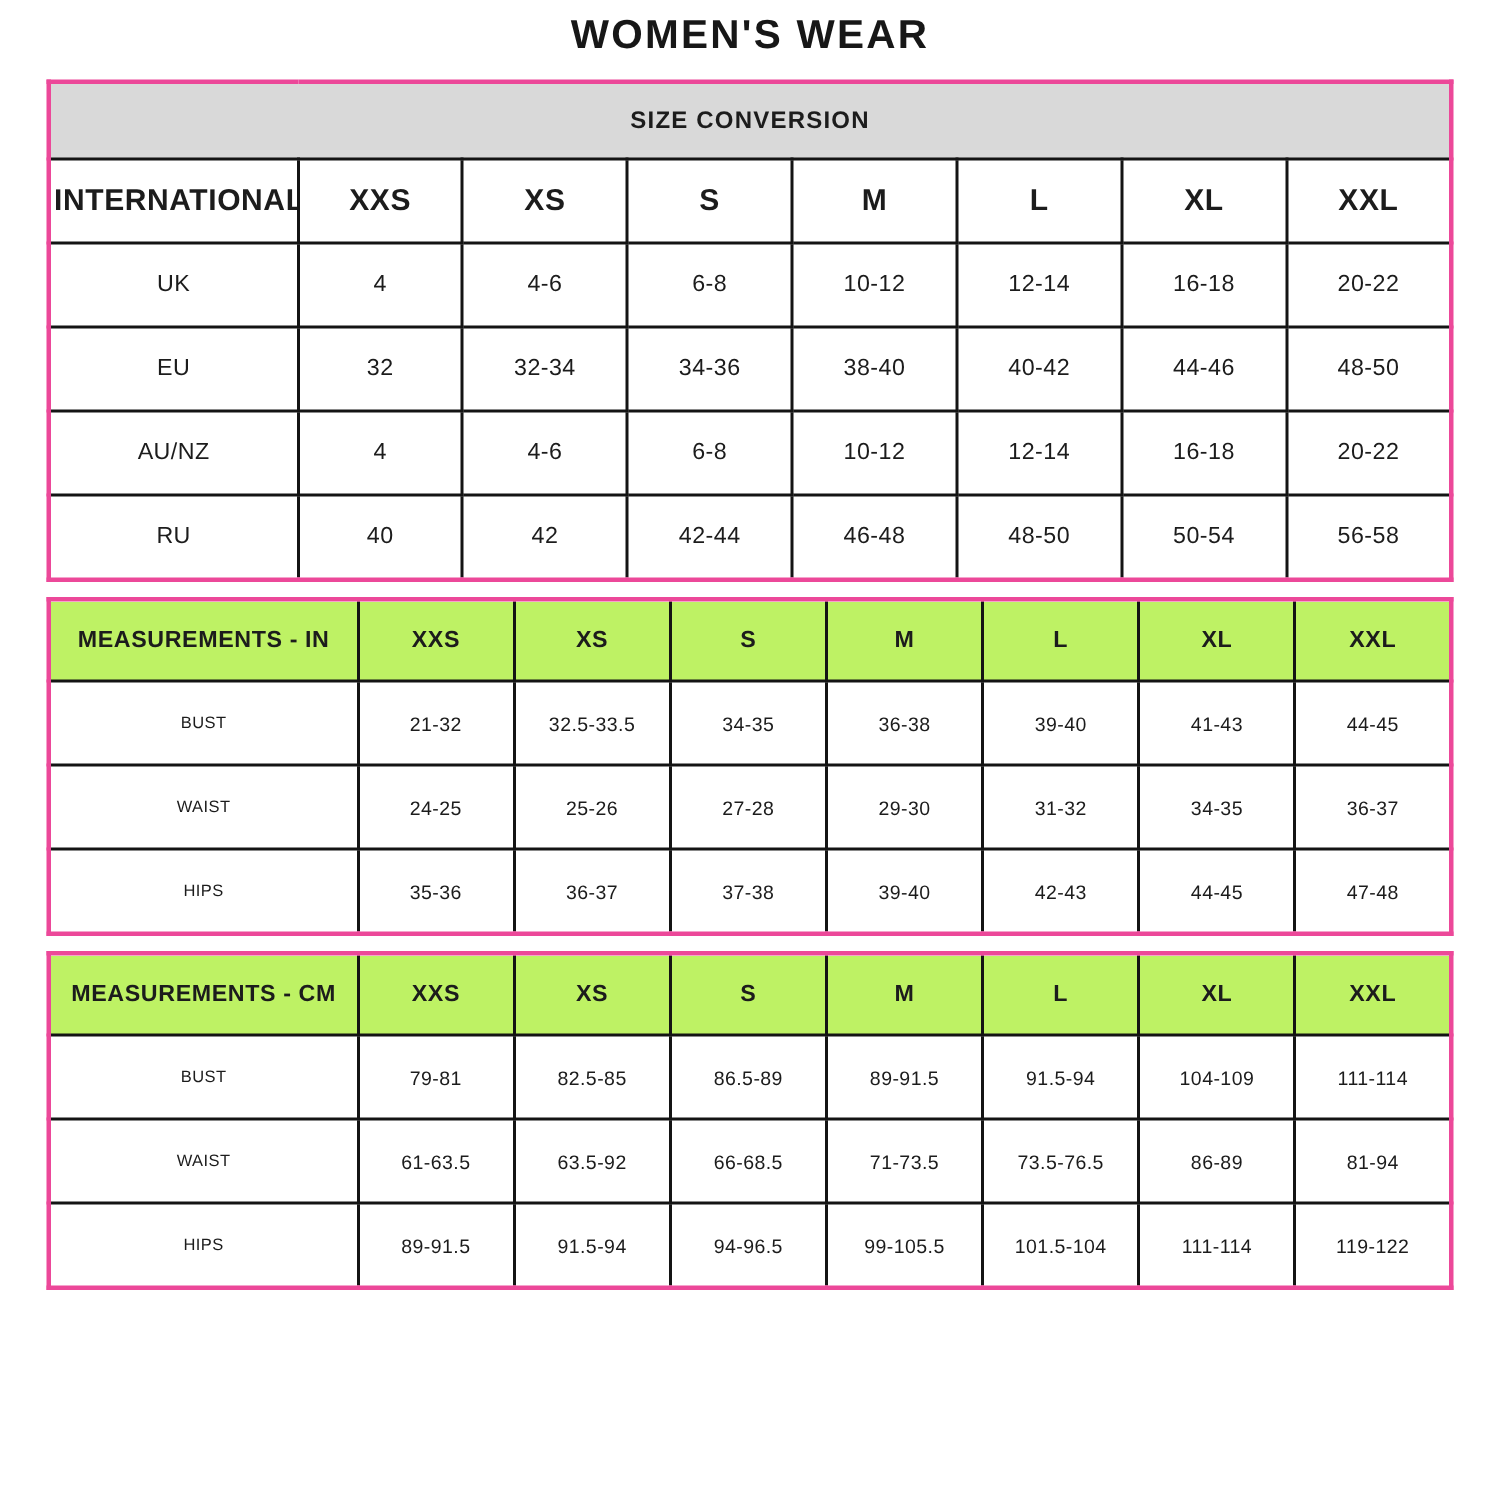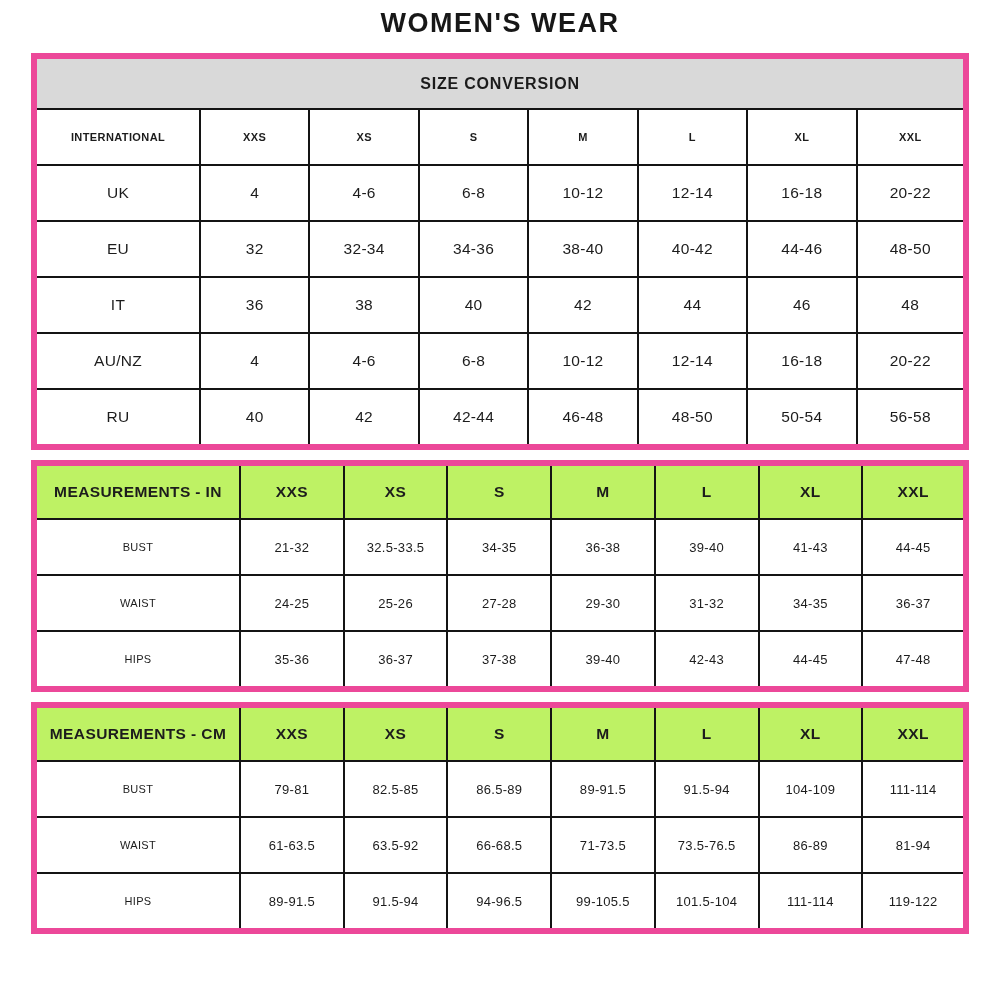--- a/index.html
+++ b/index.html
@@ -1,24 +1,24 @@
 <!DOCTYPE html>
 <html><head>
 <meta charset="utf-8">
 <style>
   html,body { margin:0; padding:0; background:#ffffff; }
   body { width:1000px; height:1000px; font-family:"Liberation Sans", sans-serif; color:#1c1c1c; }
   .page { box-sizing:border-box; width:1000px; height:1000px; padding:8px 31px 0 31px; }
   .title { margin:0 0 14px 0; text-align:center; font-size:27px; font-weight:700; letter-spacing:1.5px; color:#171717; }
   table { border-collapse:collapse; width:938px; table-layout:fixed; }
-  .tbl { border:6px solid #ec4899; margin-bottom:10px; }
+  .tbl { border:3px solid #ec4899; margin-bottom:10px; }
   th, td { border:2px solid #141414; text-align:center; vertical-align:middle; padding:0 2px; overflow:hidden; }
   
   .conv .banner { height:49px; background:#d9d9d9; font-size:16px; font-weight:700; letter-spacing:0.8px; }
-  .conv .colhead { height:54px; font-size:11px; font-weight:700; letter-spacing:0.4px; background:#ffffff; }
+  .conv .colhead { height:54px; font-size:20px; font-weight:700; letter-spacing:0.4px; background:#ffffff; }
   .conv td { height:54px; font-size:15.5px; font-weight:400; letter-spacing:0.3px; }
   .conv col.c0 { width:166px; }
   
   .meas th { height:52px; background:#bef264; font-size:15.5px; font-weight:700; letter-spacing:0.4px; }
   .meas td { height:54px; font-size:13px; font-weight:400; letter-spacing:0.3px; }
   .meas td.rowlabel { font-size:11px;text-align:center; }
   .meas col.c0 { width:206px; }
 </style>
 </head>
 <body>
@@ -67,30 +67,20 @@
         <td>EU</td>
         <td>32</td>
         <td>32-34</td>
         <td>34-36</td>
         <td>38-40</td>
         <td>40-42</td>
         <td>44-46</td>
         <td>48-50</td>
       </tr>
       <tr>
-        <td>IT</td>
-        <td>36</td>
-        <td>38</td>
-        <td>40</td>
-        <td>42</td>
-        <td>44</td>
-        <td>46</td>
-        <td>48</td>
-      </tr>
-      <tr>
         <td>AU/NZ</td>
         <td>4</td>
         <td>4-6</td>
         <td>6-8</td>
         <td>10-12</td>
         <td>12-14</td>
         <td>16-18</td>
         <td>20-22</td>
       </tr>
       <tr>

